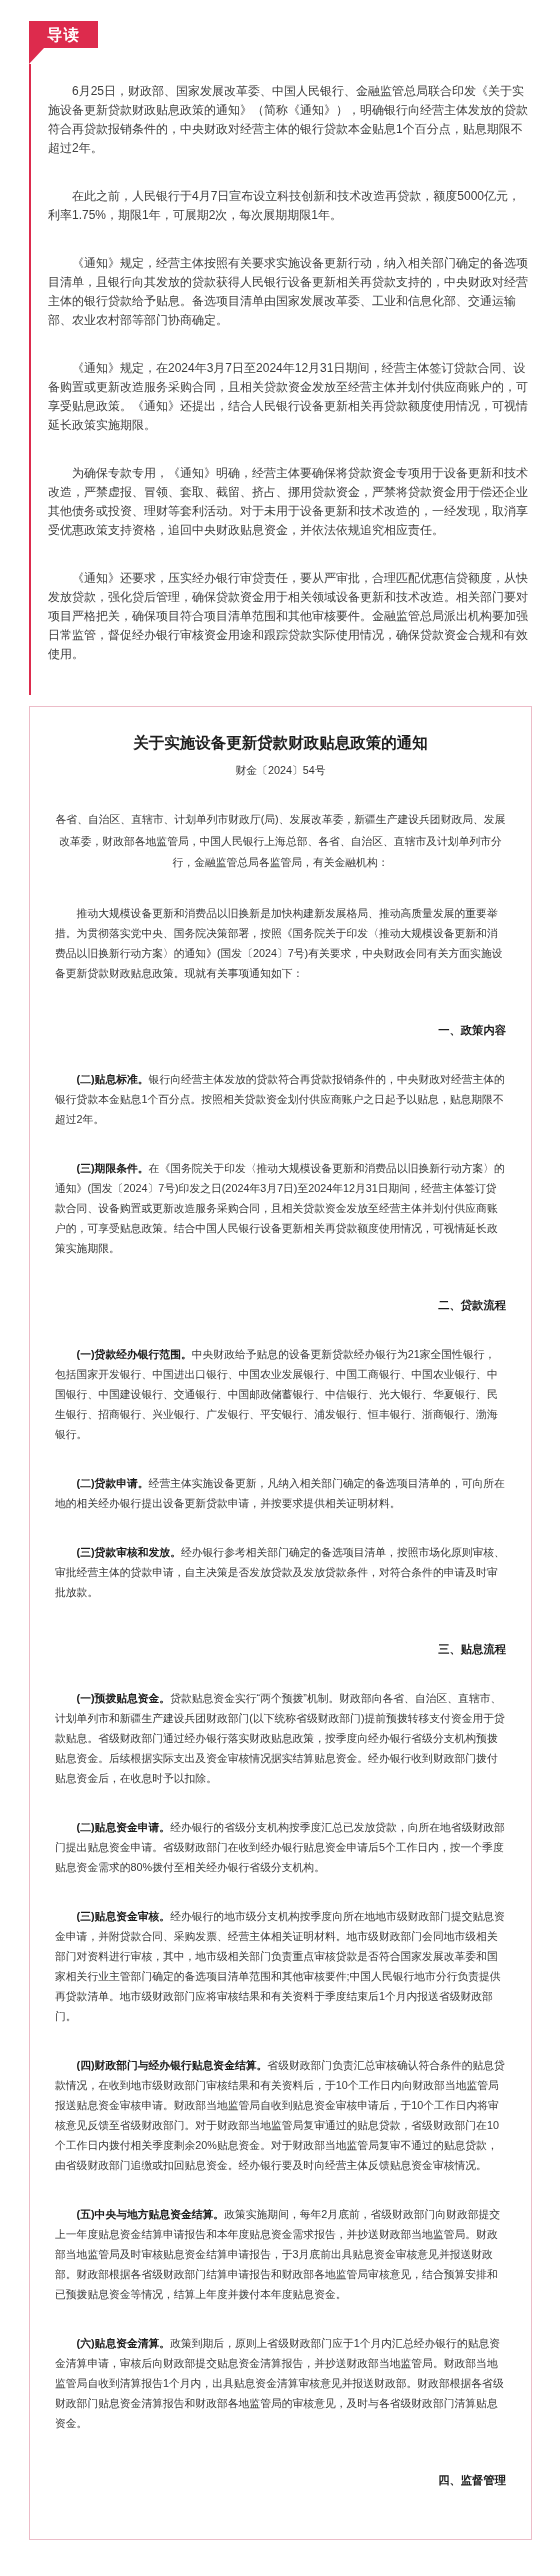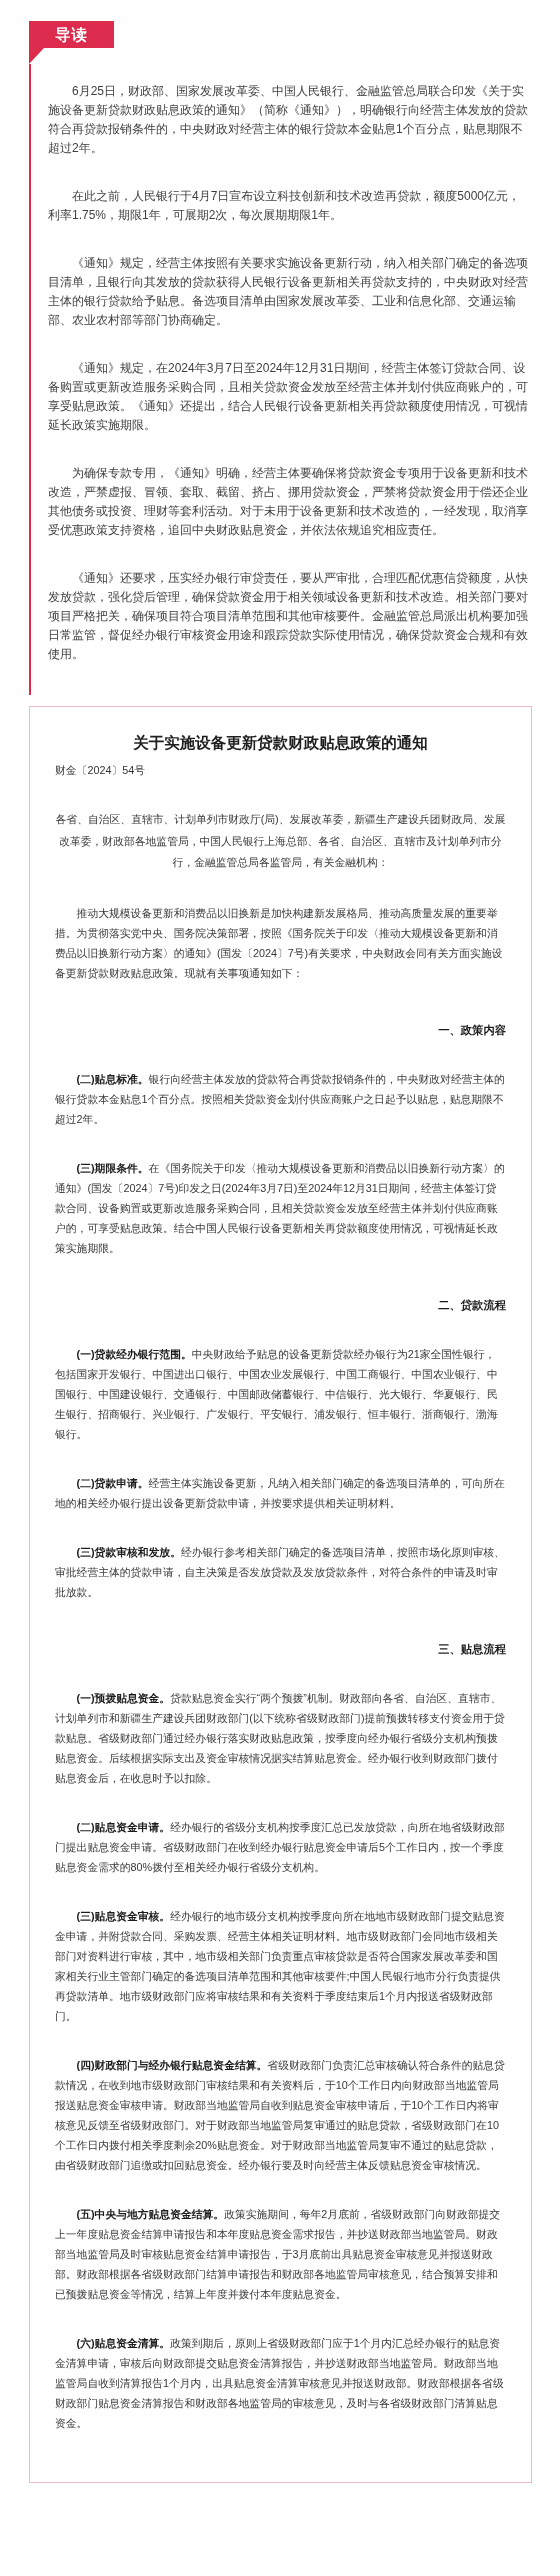--- a/index.html
+++ b/index.html
@@ -13,21 +13,21 @@
 
   
   .lead-wrap{margin:20.6px 29px 0 29px;}
   .lead-tag{
     display:inline-block;
     background:var(--accent);
     color:#fff;
     font-weight:bold;
     font-size:15.5px;
     line-height:27px;
-    padding:0 26px;
+    padding:0 18px;
     letter-spacing:1px;
   }
   .lead-fold{
     width:0;height:0;
     border-left:15.5px solid var(--accent);
     border-bottom:16.5px solid transparent;
   }
 
   
   .summary{
@@ -53,21 +53,21 @@
   }
   .doc-title{
     text-align:center;
     font-size:15.5px;
     font-weight:bold;
     color:#1f1f1f;
     margin:4px;
     line-height:20.6px;
   }
   .doc-number{
-    text-align:left;
+    text-align:center;
     font-size:10.8px;
     color:#333;
     margin:8.2px 0 0 0;
     line-height:17.5px;
   }
   .doc-recipients{
     font-size:10.8px;
     line-height:21.6px;
     color:#383838;
     margin:30px 0 0 0;
@@ -125,18 +125,19 @@
         <p><span class="lead">(一)贷款经办银行范围。</span>中央财政给予贴息的设备更新贷款经办银行为21家全国性银行，包括国家开发银行、中国进出口银行、中国农业发展银行、中国工商银行、中国农业银行、中国银行、中国建设银行、交通银行、中国邮政储蓄银行、中信银行、光大银行、华夏银行、民生银行、招商银行、兴业银行、广发银行、平安银行、浦发银行、恒丰银行、浙商银行、渤海银行。</p>
         <p><span class="lead">(二)贷款申请。</span>经营主体实施设备更新，凡纳入相关部门确定的备选项目清单的，可向所在地的相关经办银行提出设备更新贷款申请，并按要求提供相关证明材料。</p>
         <p><span class="lead">(三)贷款审核和发放。</span>经办银行参考相关部门确定的备选项目清单，按照市场化原则审核、审批经营主体的贷款申请，自主决策是否发放贷款及发放贷款条件，对符合条件的申请及时审批放款。</p>
         <p class="section-heading">三、贴息流程</p>
         <p><span class="lead">(一)预拨贴息资金。</span>贷款贴息资金实行“两个预拨”机制。财政部向各省、自治区、直辖市、计划单列市和新疆生产建设兵团财政部门(以下统称省级财政部门)提前预拨转移支付资金用于贷款贴息。省级财政部门通过经办银行落实财政贴息政策，按季度向经办银行省级分支机构预拨贴息资金。后续根据实际支出及资金审核情况据实结算贴息资金。经办银行收到财政部门拨付贴息资金后，在收息时予以扣除。</p>
         <p><span class="lead">(二)贴息资金申请。</span>经办银行的省级分支机构按季度汇总已发放贷款，向所在地省级财政部门提出贴息资金申请。省级财政部门在收到经办银行贴息资金申请后5个工作日内，按一个季度贴息资金需求的80%拨付至相关经办银行省级分支机构。</p>
         <p><span class="lead">(三)贴息资金审核。</span>经办银行的地市级分支机构按季度向所在地地市级财政部门提交贴息资金申请，并附贷款合同、采购发票、经营主体相关证明材料。地市级财政部门会同地市级相关部门对资料进行审核，其中，地市级相关部门负责重点审核贷款是否符合国家发展改革委和国家相关行业主管部门确定的备选项目清单范围和其他审核要件;中国人民银行地市分行负责提供再贷款清单。地市级财政部门应将审核结果和有关资料于季度结束后1个月内报送省级财政部门。</p>
         <p><span class="lead">(四)财政部门与经办银行贴息资金结算。</span>省级财政部门负责汇总审核确认符合条件的贴息贷款情况，在收到地市级财政部门审核结果和有关资料后，于10个工作日内向财政部当地监管局报送贴息资金审核申请。财政部当地监管局自收到贴息资金审核申请后，于10个工作日内将审核意见反馈至省级财政部门。对于财政部当地监管局复审通过的贴息贷款，省级财政部门在10个工作日内拨付相关季度剩余20%贴息资金。对于财政部当地监管局复审不通过的贴息贷款，由省级财政部门追缴或扣回贴息资金。经办银行要及时向经营主体反馈贴息资金审核情况。</p>
         <p><span class="lead">(五)中央与地方贴息资金结算。</span>政策实施期间，每年2月底前，省级财政部门向财政部提交上一年度贴息资金结算申请报告和本年度贴息资金需求报告，并抄送财政部当地监管局。财政部当地监管局及时审核贴息资金结算申请报告，于3月底前出具贴息资金审核意见并报送财政部。财政部根据各省级财政部门结算申请报告和财政部各地监管局审核意见，结合预算安排和已预拨贴息资金等情况，结算上年度并拨付本年度贴息资金。</p>
         <p><span class="lead">(六)贴息资金清算。</span>政策到期后，原则上省级财政部门应于1个月内汇总经办银行的贴息资金清算申请，审核后向财政部提交贴息资金清算报告，并抄送财政部当地监管局。财政部当地监管局自收到清算报告1个月内，出具贴息资金清算审核意见并报送财政部。财政部根据各省级财政部门贴息资金清算报告和财政部各地监管局的审核意见，及时与各省级财政部门清算贴息资金。</p>
+        <p class="section-heading">四、监督管理</p>
       </div>
 
   </div>
 
 </div>
 
 
 </body></html>

